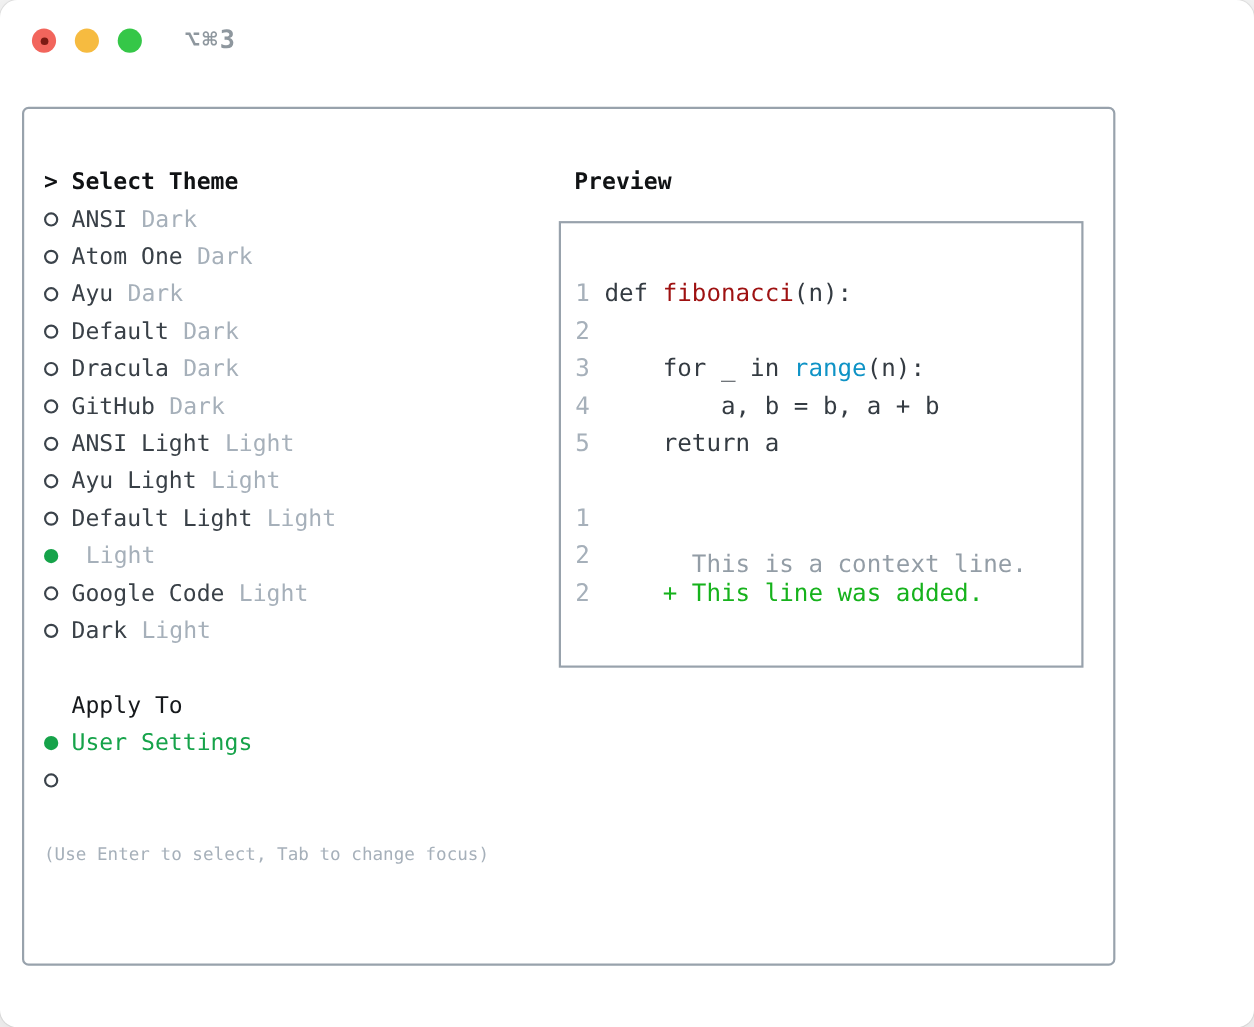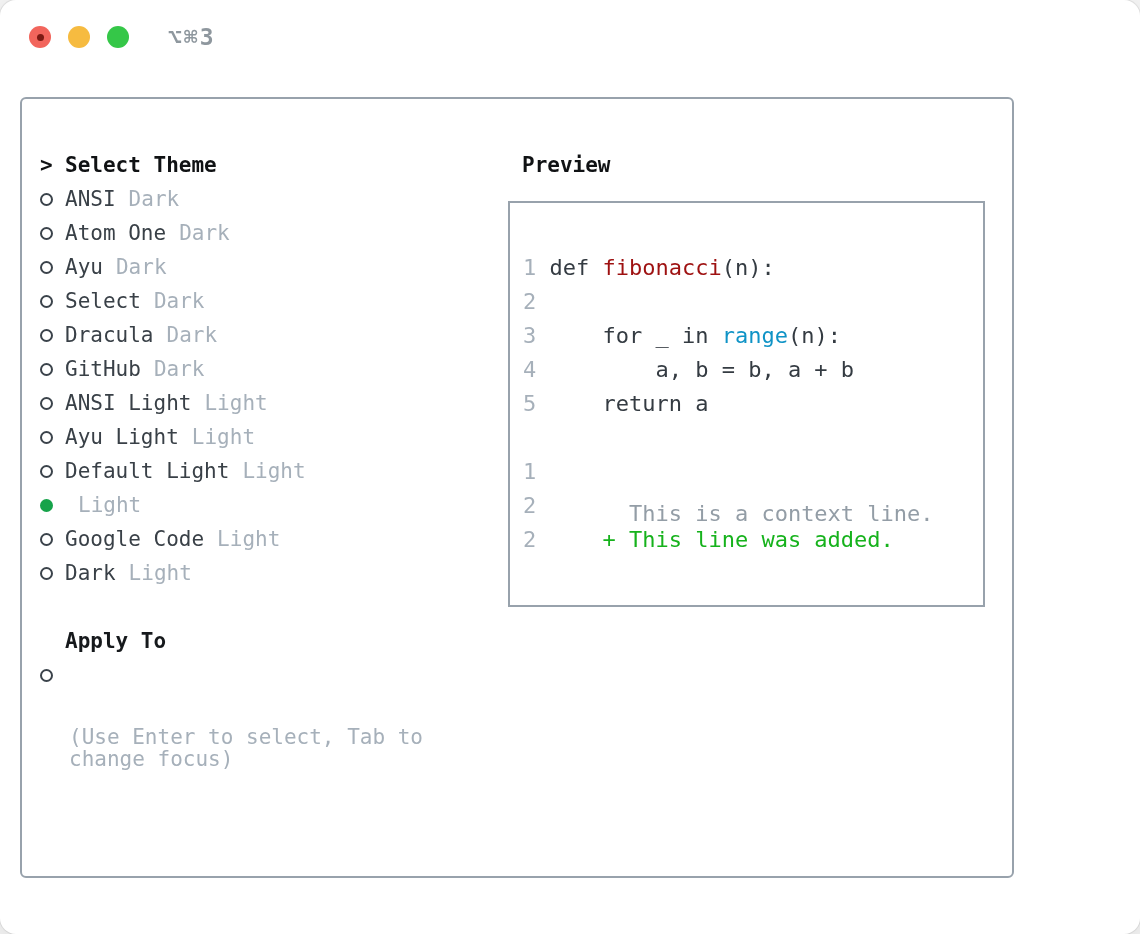--- a/index.html
+++ b/index.html
@@ -47,24 +47,24 @@
   .prompt{font-weight:bold; color:var(--header-black); display:inline-block; width:25px; flex:0 0 25px;}
   .header-text{font-weight:bold; color:var(--header-black);}
   .circle{
     display:inline-block; width:13px; height:13px; border-radius:50%;
     border:2px solid #3b434b; background:transparent;
   }
   .selected .circle{background:var(--accent-green); border-color:var(--accent-green);}
   .item-name{color:var(--item-dark);}
   .selected .item-name{color:var(--accent-green);}
   .item-tag{color:var(--muted-gray); margin-left:.62em;}
-  .apply-header .header-text{font-weight:bold; color:#16191c;}
+  .apply-header .header-text{font-weight:normal; color:#16191c;}
   .hint{
-    width:420px; font-size:21px; line-height:22px; color:var(--muted-gray);
-    white-space:normal; word-break:normal;margin-left:29px;
+    width:420px; font-size:16px; line-height:34px; color:var(--muted-gray);
+    white-space:normal; word-break:normal;
   }
   
   .right-col{position:absolute; left:500px; top:49px;}
   .preview-box{
     position:absolute; left:486px; top:102px; width:477px; height:406px;
     border:2px solid var(--border-gray); background:#fff;
     padding:48px 0 0 13px; overflow:hidden;
   }
   .pline{height:34px; line-height:34px; font-size:22px; display:flex; white-space:pre;}
   .lnum{flex:0 0 1ch; width:1ch; text-align:right; color:var(--muted-gray); margin-right:1ch;}
@@ -102,21 +102,21 @@
           <div class="row item">
     <span class="marker"><span class="circle"></span></span><span class="item-name">ANSI</span><span class="item-tag">Dark</span>
   </div>
           <div class="row item">
     <span class="marker"><span class="circle"></span></span><span class="item-name">Atom One</span><span class="item-tag">Dark</span>
   </div>
           <div class="row item">
     <span class="marker"><span class="circle"></span></span><span class="item-name">Ayu</span><span class="item-tag">Dark</span>
   </div>
           <div class="row item">
-    <span class="marker"><span class="circle"></span></span><span class="item-name">Select</span><span class="item-tag">Dark</span>
+    <span class="marker"><span class="circle"></span></span><span class="item-name">Default</span><span class="item-tag">Dark</span>
   </div>
           <div class="row item">
     <span class="marker"><span class="circle"></span></span><span class="item-name">Dracula</span><span class="item-tag">Dark</span>
   </div>
           <div class="row item">
     <span class="marker"><span class="circle"></span></span><span class="item-name">GitHub</span><span class="item-tag">Dark</span>
   </div>
           <div class="row item">
     <span class="marker"><span class="circle"></span></span><span class="item-name">ANSI Light</span><span class="item-tag">Light</span>
   </div>
@@ -137,20 +137,23 @@
   </div>
         </div>
 
       <div class="blank"></div>
 
       <div class="row apply-header">
         <span class="marker"></span><span class="header-text">Apply To</span>
       </div>
 
       <div id="apply-list">
+          <div class="row item selected">
+    <span class="marker"><span class="circle"></span></span><span class="item-name">User Settings</span>
+  </div>
           <div class="row item">
     <span class="marker"><span class="circle"></span></span>
   </div>
         </div>
 
       <div class="blank"></div>
 
       <div class="hint">(Use Enter to select, Tab to change focus)</div>
     </div>
 

